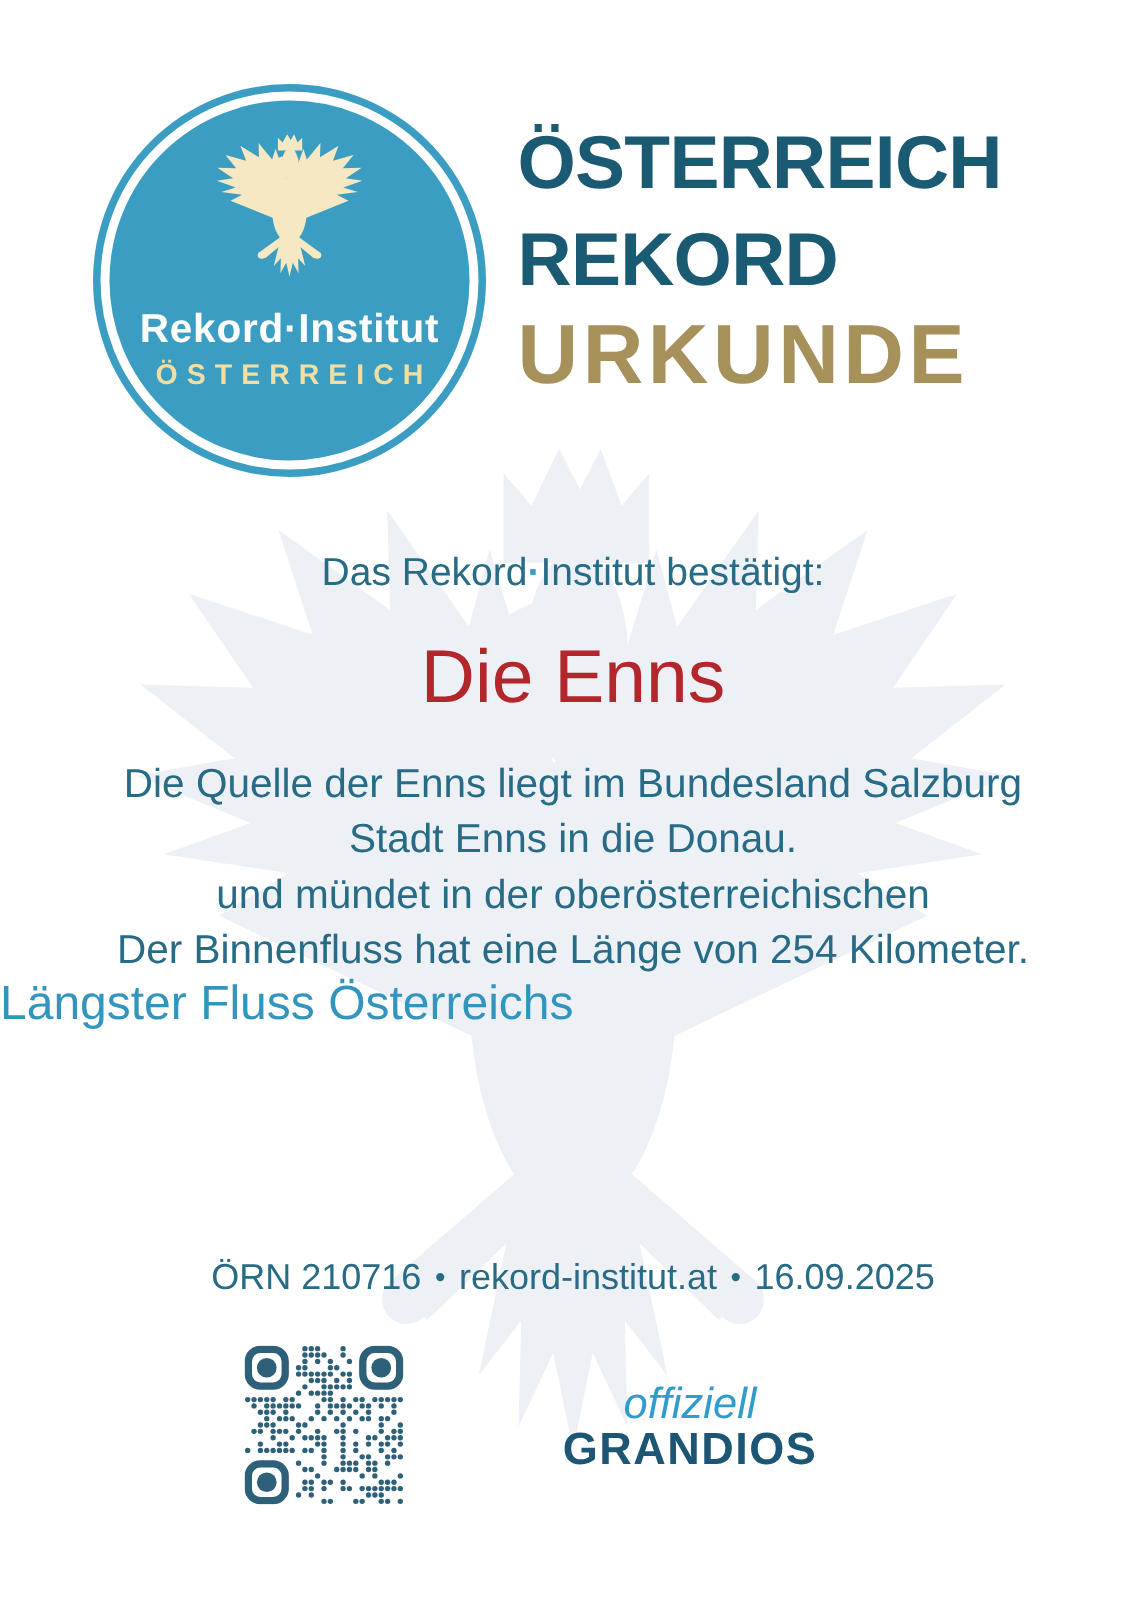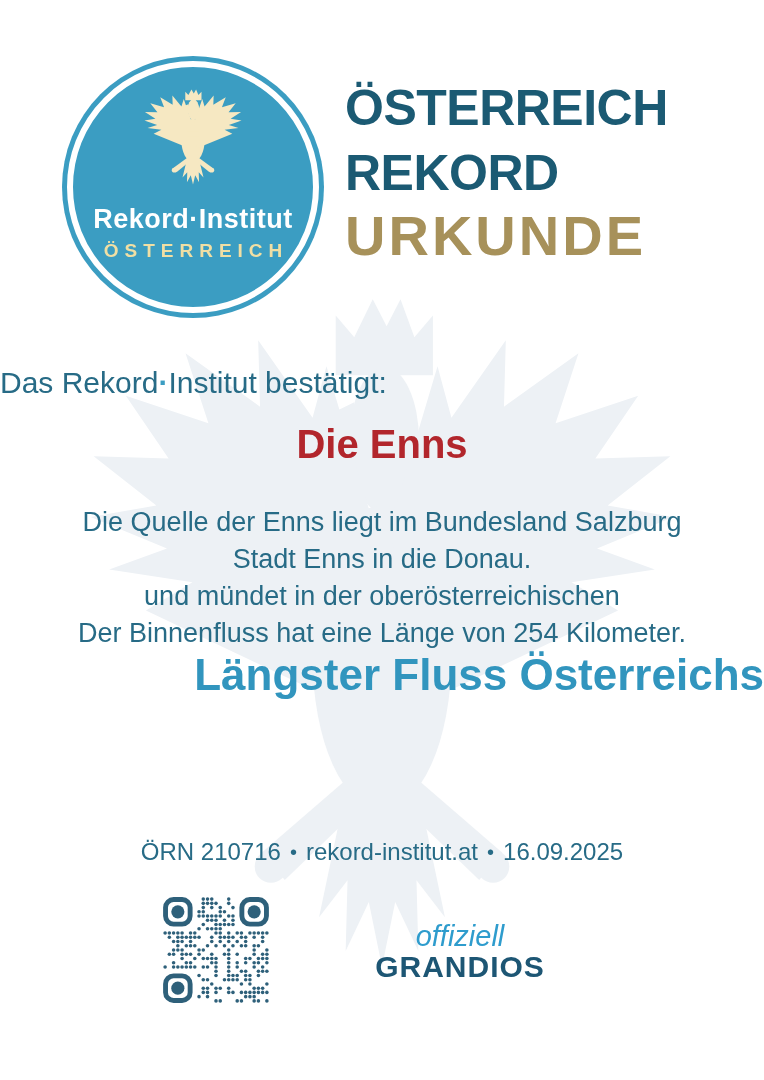--- a/index.html
+++ b/index.html
@@ -22,26 +22,26 @@
   .logo-ring{position:absolute;inset:5px;border:6px solid #ffffff;border-radius:50%;}
   .logo-eagle{position:absolute;left:77px;top:22px;width:108px;height:118px;color:var(--logo-cream);}
   .logo-name{position:absolute;left:0;top:148px;width:100%;text-align:center;font-size:27px;font-weight:bold;color:#ffffff;letter-spacing:0.5px;}
   .logo-country{position:absolute;left:0;top:184px;width:100%;text-align:center;font-size:19px;font-weight:bold;color:var(--logo-country-cream);letter-spacing:6px;padding-left:6px;}
 
   .titles{position:absolute;left:345px;top:76px;}
   .title-line{font-size:50px;line-height:65px;font-weight:bold;color:var(--title-teal);letter-spacing:-0.5px;}
   .subtitle{font-size:56px;line-height:60px;font-weight:bold;color:var(--gold);letter-spacing:3px;}
 
   
-  .confirm{position:absolute;left:0;top:366px;width:100%;font-size:30px;color:var(--body-teal);z-index:2;}
+  .confirm{position:absolute;left:0;top:366px;width:100%;text-align:center;font-size:26px;color:var(--body-teal);z-index:2;}
   .confirm .dot{color:var(--accent-blue);font-weight:bold;}
-  .record-holder{position:absolute;left:0;top:422px;width:100%;text-align:center;font-size:40px;font-weight:bold;color:var(--record-red);z-index:2;}
+  .record-holder{position:absolute;left:0;top:422px;width:100%;text-align:center;font-size:50px;font-weight:normal;color:var(--record-red);z-index:2;}
   .description{position:absolute;left:0;top:504px;width:100%;text-align:center;font-size:27px;line-height:37px;color:var(--body-teal);z-index:2;}
   .description span{display:block;}
-  .record-title{position:absolute;left:0;top:650px;width:100%;text-align:right;font-size:44px;font-weight:bold;color:var(--record-title-blue);z-index:2;}
+  .record-title{position:absolute;left:0;top:650px;width:100%;text-align:left;font-size:32px;font-weight:normal;color:var(--record-title-blue);z-index:2;}
 
   
   .ref-line{position:absolute;left:0;top:838px;width:100%;text-align:center;font-size:24px;color:var(--body-teal);z-index:2;}
   .ref-line .bullet{color:var(--body-teal);margin:0 9px;font-size:20px;vertical-align:1px;}
   .qr{position:absolute;left:163px;top:897px;width:106px;height:106px;color:var(--qr-teal);z-index:2;}
   .official{position:absolute;left:375px;top:921px;width:170px;text-align:center;z-index:2;}
   .offiziell{font-size:29px;line-height:30px;font-weight:normal;font-style:italic;color:var(--official-blue);}
   .grandios{font-size:30px;line-height:32px;font-weight:bold;color:var(--brand-teal);letter-spacing:1px;}
 
   .defs-holder{position:absolute;width:0;height:0;overflow:hidden;}

